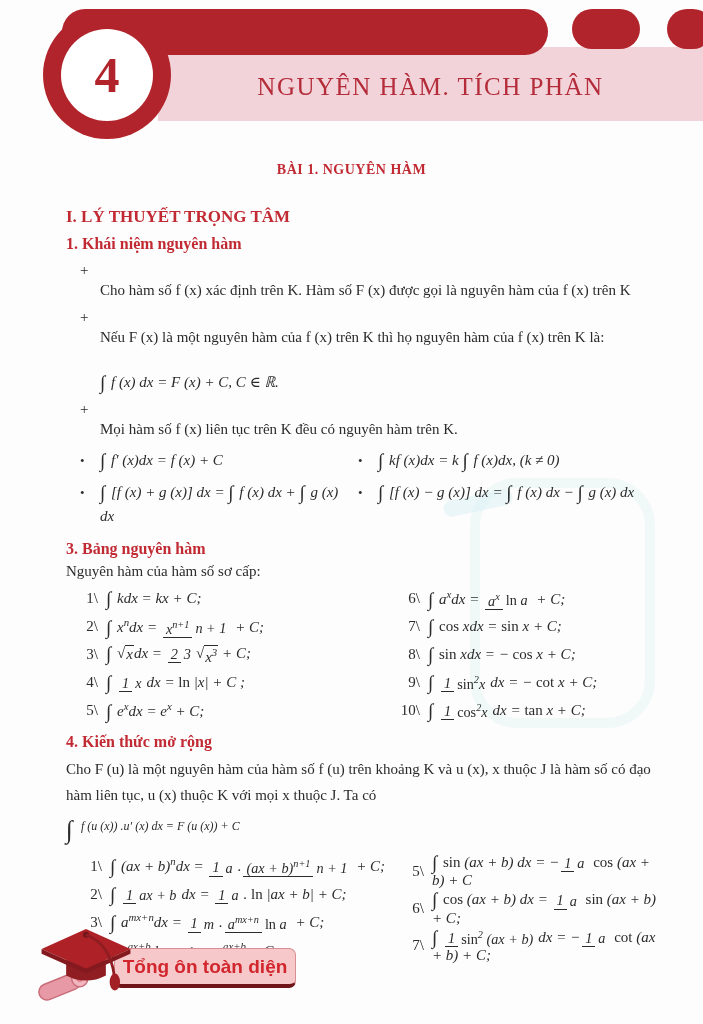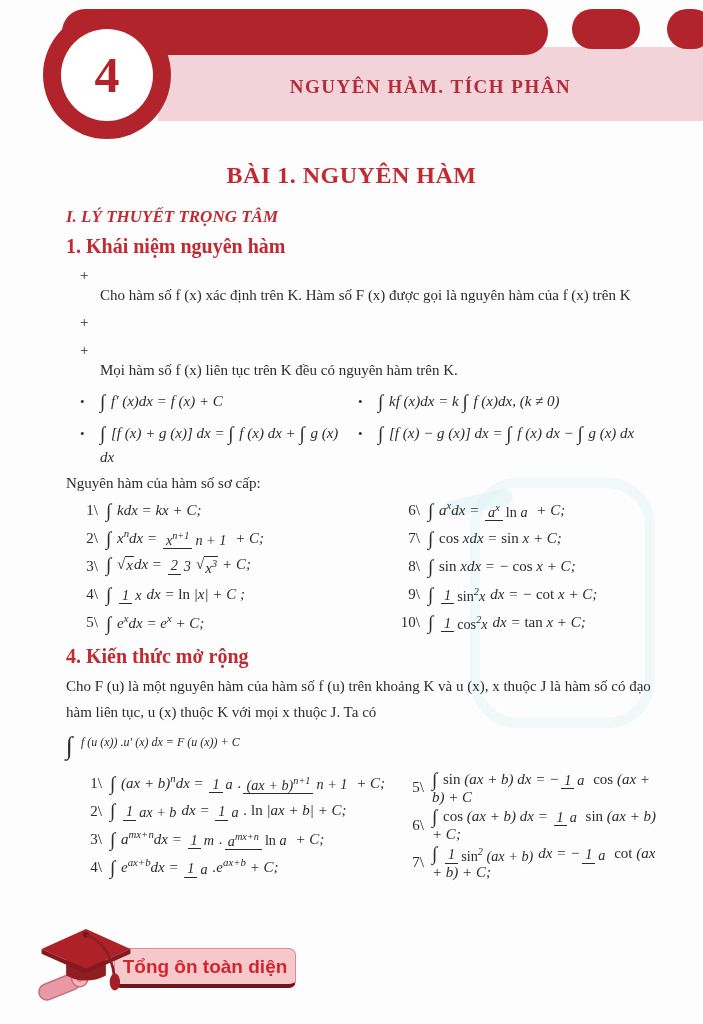--- a/index.html
+++ b/index.html
@@ -19,21 +19,21 @@
     color:var(--text);font-size:15px;
   }
   
   .hdr{position:absolute;left:0;top:0;width:703px;height:142px;}
   .band{
     position:absolute;left:158px;top:47px;right:0;height:74px;
     background:var(--band);border-top-left-radius:30px;z-index:1;
     display:flex;align-items:center;justify-content:center;
   }
   .chapter-title{
-    color:#b42c3a;font-weight:bold;font-size:19px;letter-spacing:1.5px;
+    color:#b42c3a;font-weight:normal;font-size:25px;letter-spacing:1.5px;
     padding-top:6px;
   }
   .deco-bar{
     position:absolute;left:62px;top:9px;width:486px;height:46px;
     background:var(--accent);border-radius:23px;z-index:2;
   }
   .deco-pill{
     position:absolute;left:572px;top:9px;width:68px;height:40px;
     background:var(--accent);border-radius:20px;z-index:2;
   }
@@ -47,26 +47,26 @@
     display:flex;align-items:center;justify-content:center;
   }
   .ring-inner{
     width:92px;height:92px;background:#fff;border-radius:50%;
     display:flex;align-items:center;justify-content:center;
   }
   .chapter-num{color:var(--accent);font-size:50px;font-weight:bold;}
   
   .lesson-title{
     position:absolute;top:162px;left:0;right:0;text-align:center;
-    color:var(--heading);font-weight:bold;font-size:24px;letter-spacing:.5px;
+    color:var(--heading);font-weight:bold;font-size:14px;letter-spacing:.5px;
   }
   
   main{position:absolute;top:203px;left:66px;width:597px;}
-  h2{color:var(--heading);font-size:17px;font-weight:bold;margin:4px 0 6px;font-style:italic;}
-  h3{color:var(--heading);font-size:20px;font-weight:bold;margin:8px 0 5px;}
+  h2{color:var(--heading);font-size:17px;font-weight:bold;margin:4px 0 6px;}
+  h3{color:var(--heading);font-size:16px;font-weight:bold;margin:8px 0 5px;}
   p.intro{margin:2px 0 4px;}
   
   .bullet{display:flex;margin:3px 0 3px 14px;line-height:1.62;}
   .marker{width:20px;flex:none;}
   .bl p{line-height:1.62;margin-top:20px;}
   
   .cols{display:grid;grid-template-columns:270px 1fr;column-gap:8px;margin-left:14px;}
   .cols-wide{display:grid;grid-template-columns:318px 1fr;column-gap:4px;margin-left:8px;}
   .prop{display:flex;align-items:baseline;margin:4px 0;line-height:1.6;}
   .prop .dotm{width:20px;flex:none;font-size:13px;}
@@ -137,20 +137,24 @@
     <h3>1. Khái niệm nguyên hàm</h3>
 
     <div class="bullet">
       <span class="marker">+</span>
       <div class="bl">
         <p>Cho hàm số f (x) xác định trên K. Hàm số F (x) được gọi là nguyên hàm của f (x) trên K</p>
       </div>
     </div>
     <div class="bullet">
       <span class="marker">+</span>
+      <div class="bl">
+        <p>Nếu F (x) là một nguyên hàm của f (x) trên K thì họ nguyên hàm của f (x) trên K là:</p>
+        <p class="m"><span class="in">∫</span> f (x) dx = F (x) + C,  C ∈ ℝ.</p>
+      </div>
     </div>
     <div class="bullet">
       <span class="marker">+</span>
       <div class="bl">
         <p>Mọi hàm số f (x) liên tục trên K đều có nguyên hàm trên K.</p>
       </div>
     </div>
 
     <div class="cols">
       <div class="prop">
@@ -164,20 +168,21 @@
       <div class="prop">
         <span class="dotm">•</span>
         <span class="m"><span class="in">∫</span> [f (x) + g (x)] dx = <span class="in">∫</span> f (x) dx + <span class="in">∫</span> g (x) dx</span>
       </div>
       <div class="prop">
         <span class="dotm">•</span>
         <span class="m"><span class="in">∫</span> [f (x) − g (x)] dx = <span class="in">∫</span> f (x) dx − <span class="in">∫</span> g (x) dx</span>
       </div>
     </div>
 
+    <h3>3. Bảng nguyên hàm</h3>
     <p class="intro">Nguyên hàm của hàm số sơ cấp:</p>
     <div class="cols-wide">
       <div>
         <div class="frow">
             <span class="fno">1\</span>
             <span class="m"><span class="in">∫</span> kdx = kx + C;</span>
           </div>
         <div class="frow">
             <span class="fno">2\</span>
             <span class="m"><span class="in">∫</span> x<sup>n</sup>dx = <span class="fr">

